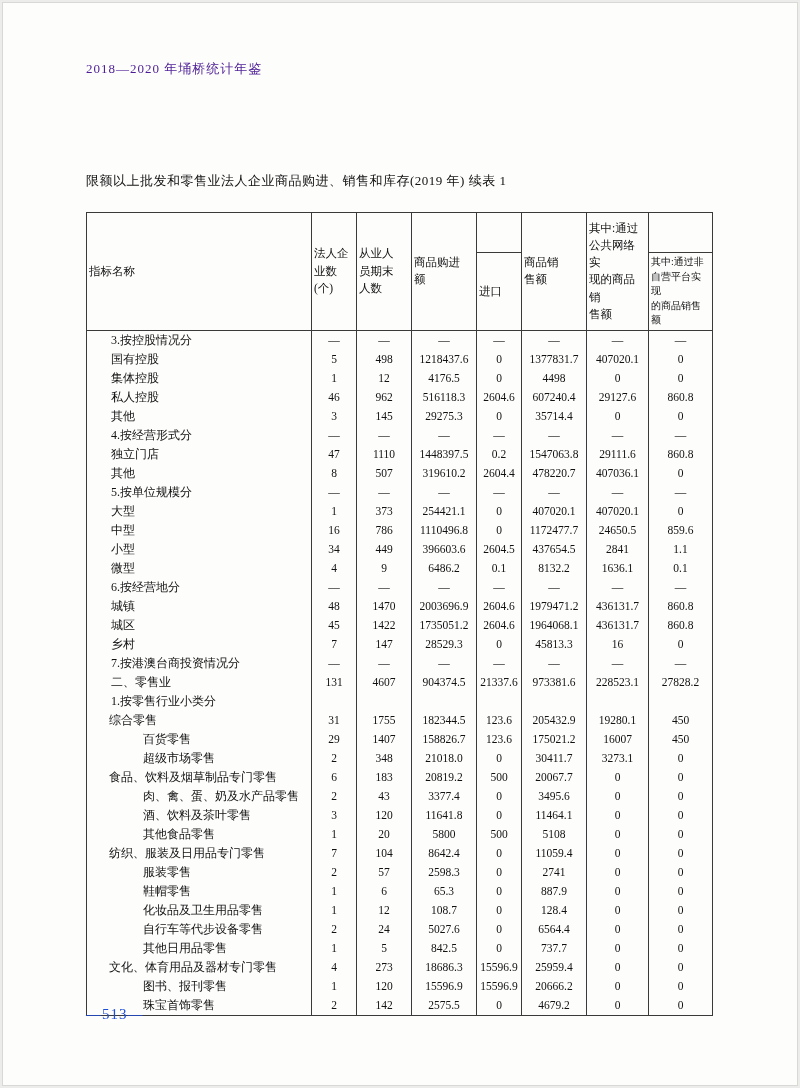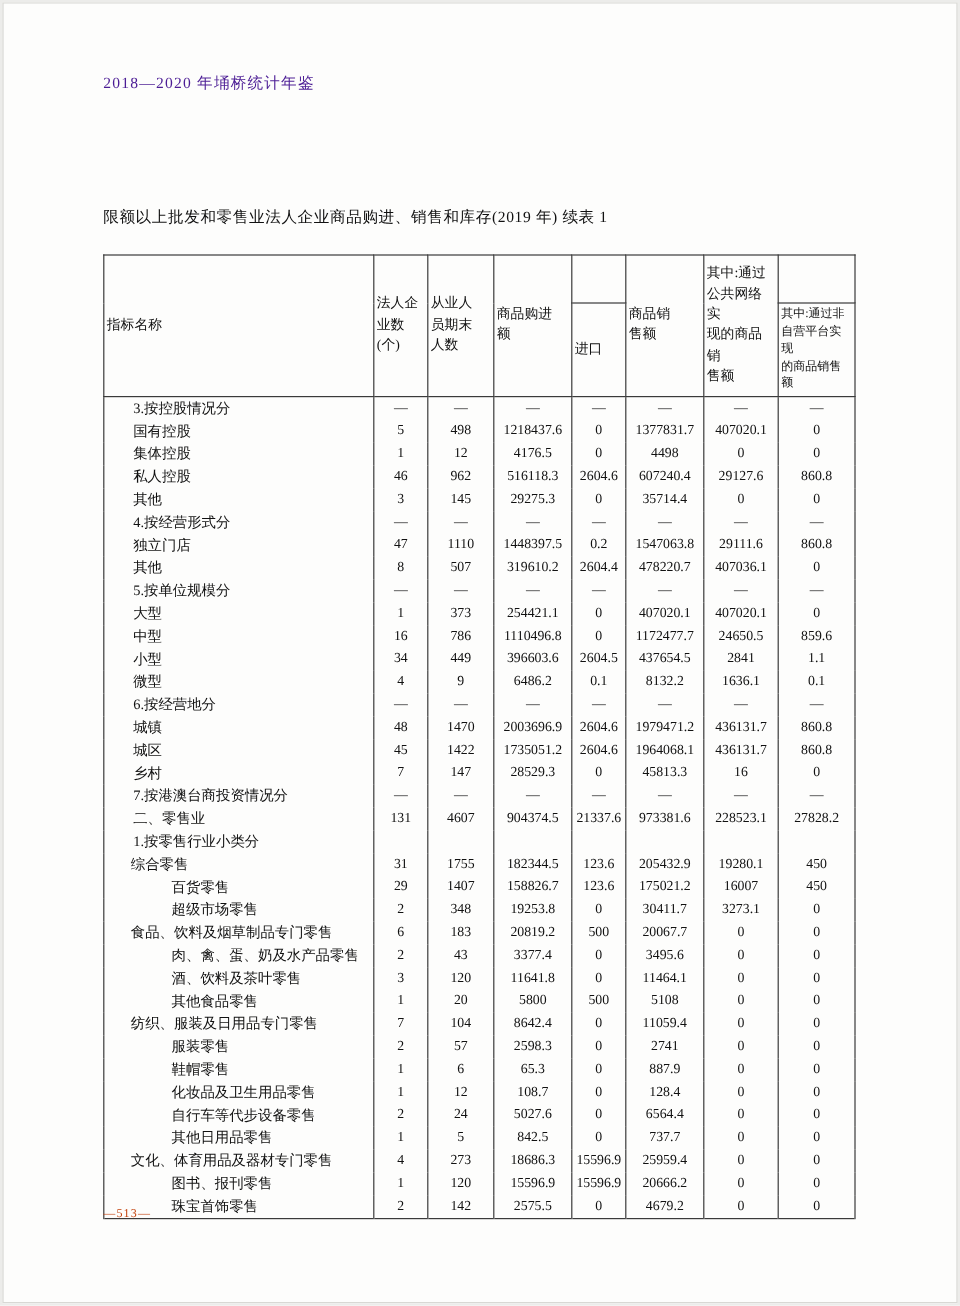--- a/index.html
+++ b/index.html
@@ -60,21 +60,21 @@
     text-align: left;
     padding-left: 24px;
     white-space: nowrap;
     font-size: 12px;
   }
   tbody td.label.indent-1 { padding-left: 22px; }
   tbody td.label.indent-2 { padding-left: 56px; }
   tbody td.val { text-align: center; }
   .page-footer {
     position: absolute; left: 84px; top: 1004px;
-    font-size: 10px; color: #c2410c; letter-spacing: 1px;
+    font-size: 15px; color: #1d4ed8; letter-spacing: 1px;
   }
 </style>
 </head>
 <body>
 
 <div class="page">
 
   <div class="book-header">2018—2020 年埇桥统计年鉴</div>
 
   <div class="table-title">限额以上批发和零售业法人企业商品购进、销售和库存(2019 年) 续表 1</div>
@@ -335,21 +335,21 @@
           <td class="val">158826.7</td>
           <td class="val">123.6</td>
           <td class="val">175021.2</td>
           <td class="val">16007</td>
           <td class="val">450</td>
         </tr>
         <tr>
           <td class="label indent-2">超级市场零售</td>
           <td class="val">2</td>
           <td class="val">348</td>
-          <td class="val">19253.8</td>
+          <td class="val">21018.0</td>
           <td class="val">0</td>
           <td class="val">30411.7</td>
           <td class="val">3273.1</td>
           <td class="val">0</td>
         </tr>
         <tr>
           <td class="label indent-1">食品、饮料及烟草制品专门零售</td>
           <td class="val">6</td>
           <td class="val">183</td>
           <td class="val">20819.2</td>

